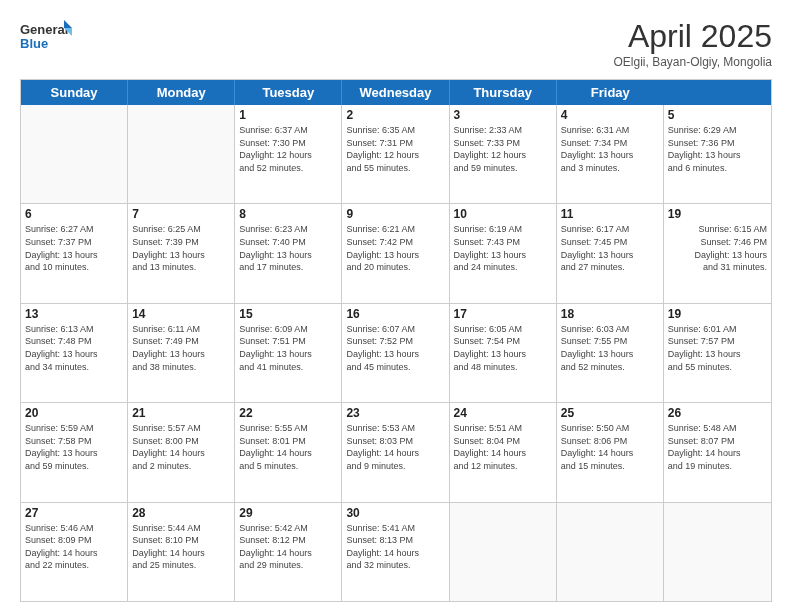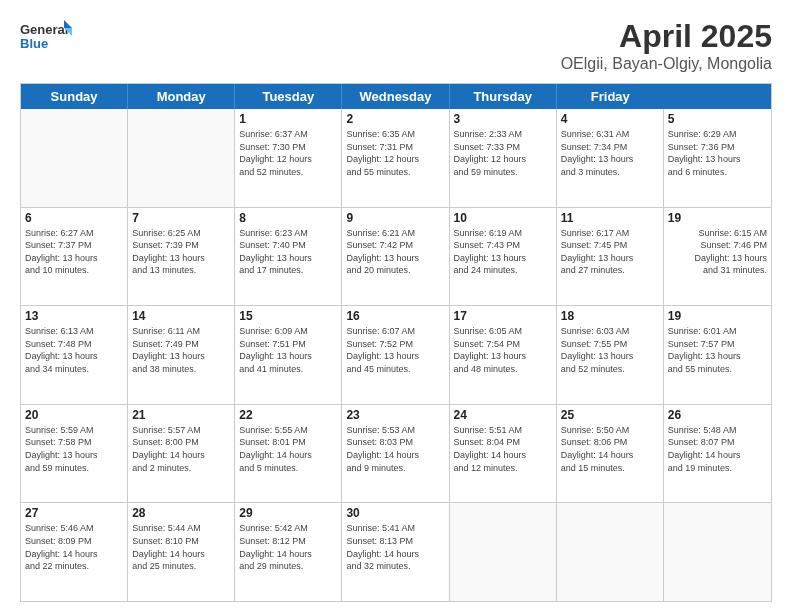--- a/index.html
+++ b/index.html
@@ -26,25 +26,25 @@
     .logo {
       display: flex;
       align-items: center;
       gap: 4px;
     }
     .title-block {
       text-align: right;
     }
     .month-year {
       font-size: 32px;
-      font-weight: bold;
+      font-weight: normal;
       color: #333;
     }
     .location {
-      font-size: 16px;
+      font-size: 12px;
       color: #555;
     }
     .calendar {
       flex: 1;
       display: flex;
       flex-direction: column;
       border: 1px solid #ccc;
     }
     .cal-header {
       display: grid;

